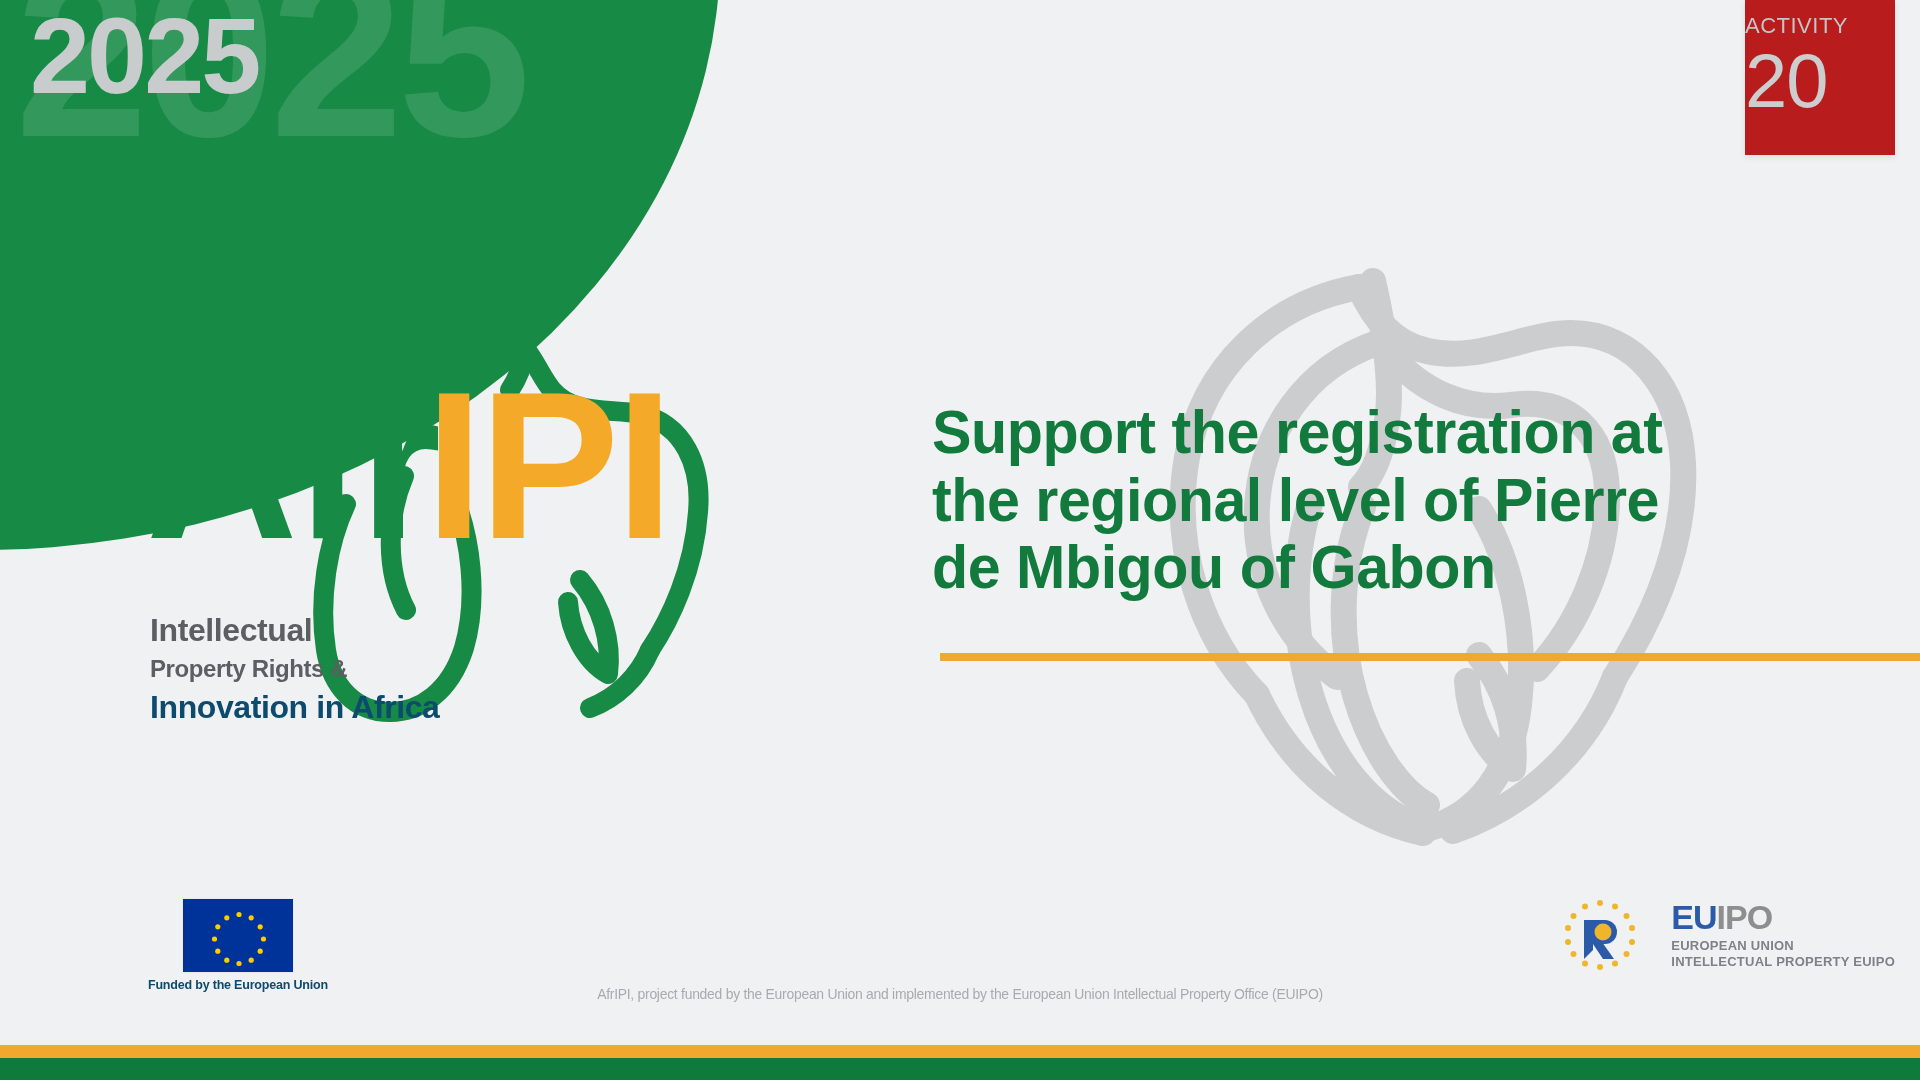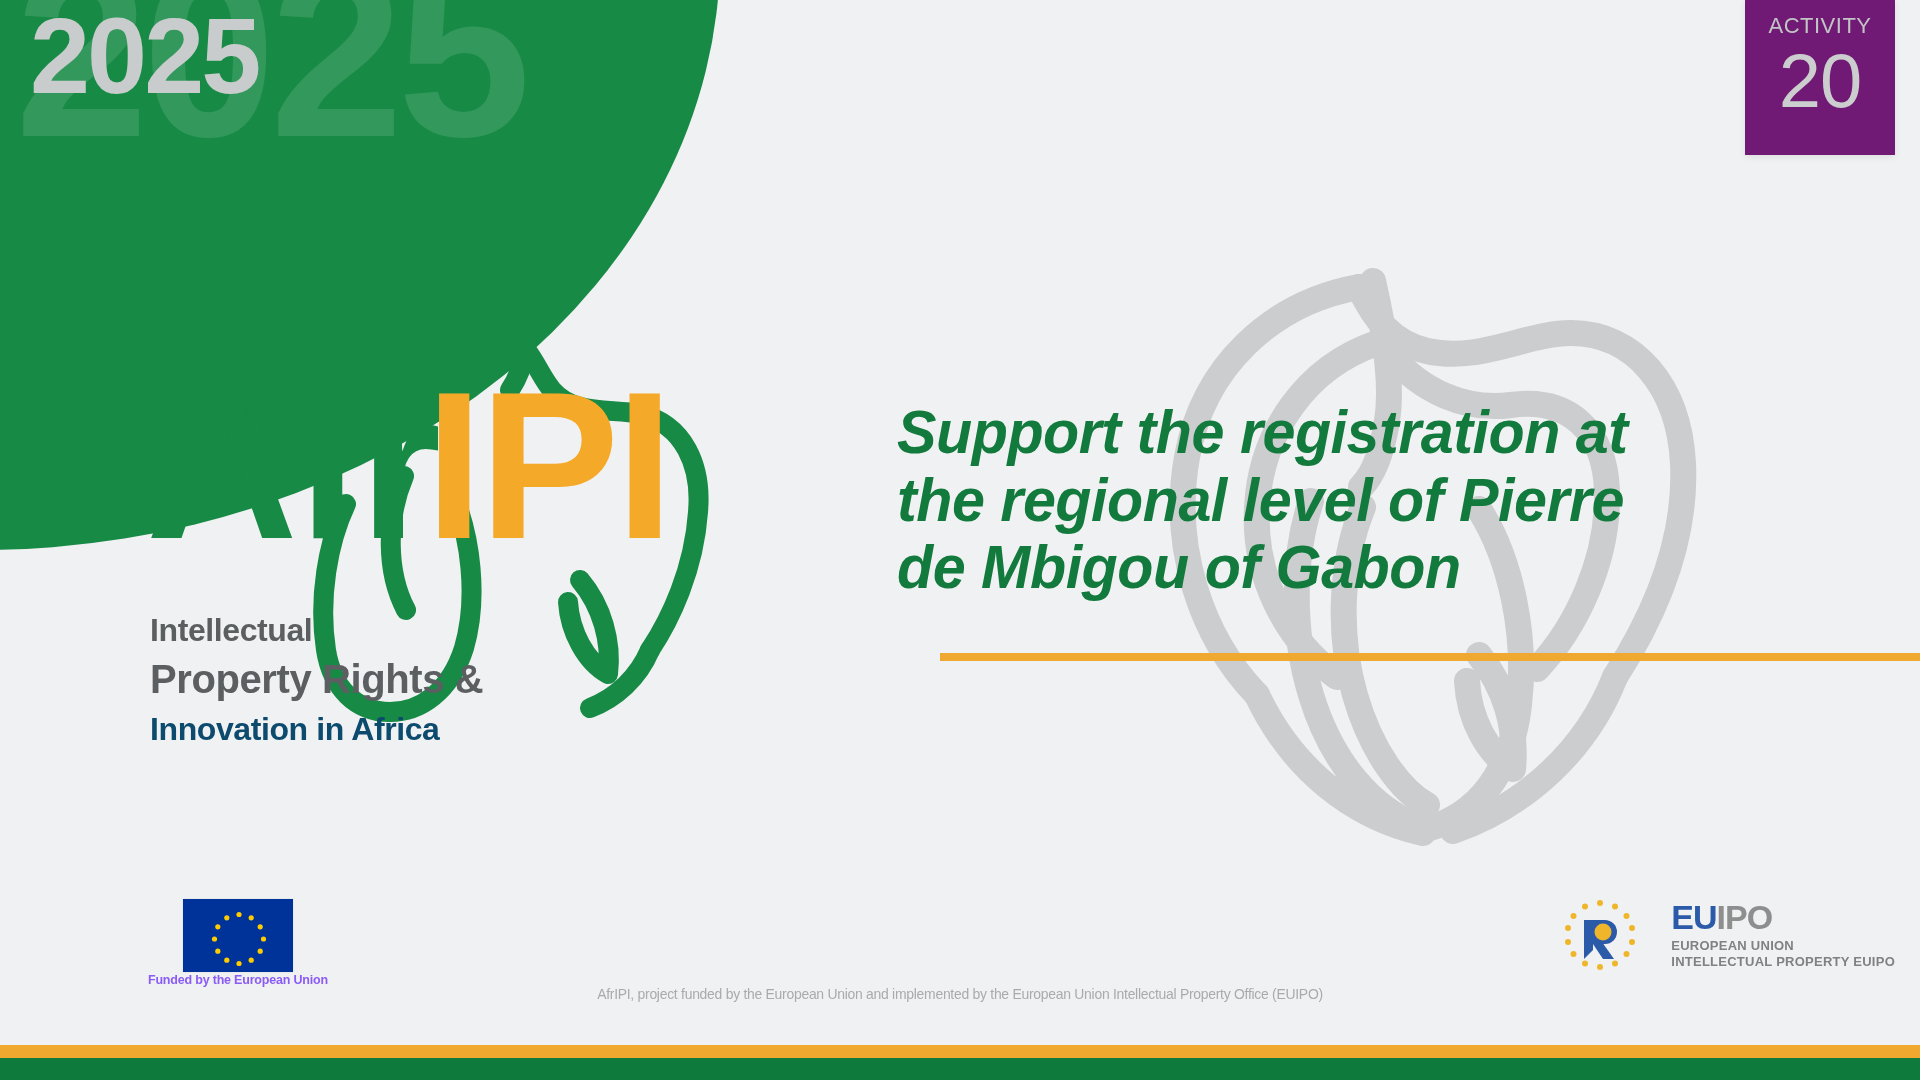--- a/index.html
+++ b/index.html
@@ -35,25 +35,25 @@
     font-size:108px; font-weight:700;
     letter-spacing:-3px;
     color:#C9CCCC;
     line-height:1;
   }
 
   
   #activity-badge {
     position:absolute; right:25px; top:0;
     width:150px; height:155px;
-    background:#701a75;
+    background:#b91c1c;
     box-shadow:0 2px 7px rgba(0,0,0,.09);
     z-index:6;
     display:flex; flex-direction:column;
-    align-items:center; justify-content:flex-start;
+    justify-content:flex-start;
     padding-top:13px;
   }
   #activity-badge .act-word {
     font-size:22px; letter-spacing:.5px;
     color:#C2C5C6; font-weight:400;
   }
   #activity-badge .act-num {
     font-size:76px; line-height:.95; margin-top:6px;
     color:#CBCDCE; font-weight:400; letter-spacing:-1px;
   }
@@ -73,24 +73,23 @@
     left:150px; top:250px;
     width:660px; height:490px;
     z-index:5;
     text-decoration:underline;
   }
   #afripi-logo svg { width:100%; height:100%; display:block; }
 
   
   #title-block {
     position:absolute;
-    left:897px; top:398px;
+    left:932px; top:398px;
     right:0;
     z-index:5;
-    font-style:italic;
   }
   #title-block .title-line {
     font-size:62px;
     font-weight:700;
     color:#127A3D;
     line-height:1.09;
     letter-spacing:-.5px;
     white-space:nowrap;
     transform:scaleX(.955);
     transform-origin:left center;
@@ -111,22 +110,23 @@
     text-align:center;
   }
   #eu-flag {
     width:112px; height:75px;
     background:#003399;
     position:relative;
     margin:0 auto;
     border:1px solid #e8e9ea;
   }
   #eu-funded-label {
+    margin-top:5px;
     font-size:12.5px;
-    color:#8b5cf6;
+    color:#0c4a6e;
     font-weight:600;
     letter-spacing:-.2px;
     white-space:nowrap;
   }
 
   
   #euipo-logo {
     position:absolute;
     right:25px; top:896px;
     z-index:5;
@@ -230,21 +230,21 @@
       <text x="-4" y="288" font-family="'Liberation Sans', sans-serif" font-size="210" font-weight="700" letter-spacing="-4">Afr</text>
     </g>
 
     <g fill="#F5A928">
       <text x="275" y="288" font-family="'Liberation Sans', sans-serif" font-size="210" font-weight="700" letter-spacing="-4">IPI</text>
     </g>
   </svg>
 
   <div style="position:absolute; left:0; top:310px; width:360px;">
     <div style="font-size:32px;font-weight:700;color:#5C5F61;line-height:1.38;letter-spacing:-.4px;margin-top:48px;">Intellectual</div>
-    <div style="font-size:40px;font-weight:700;color:#5C5F61;line-height:1.38;letter-spacing:-.4px;">Property Rights &amp;</div>
+    <div style="font-size:24px;font-weight:700;color:#5C5F61;line-height:1.38;letter-spacing:-.4px;">Property Rights &amp;</div>
     <div style="font-size:32px;font-weight:700;color:#0c4a6e;line-height:1.38;letter-spacing:-.4px;">Innovation in Africa</div>
   </div>
 </div>
 
 <div id="title-block">
   <div class="title-line">Support the registration at</div>
   <div class="title-line">the regional level of Pierre</div>
   <div class="title-line">de Mbigou of Gabon</div>
 </div>
 <div id="title-rule"></div>

